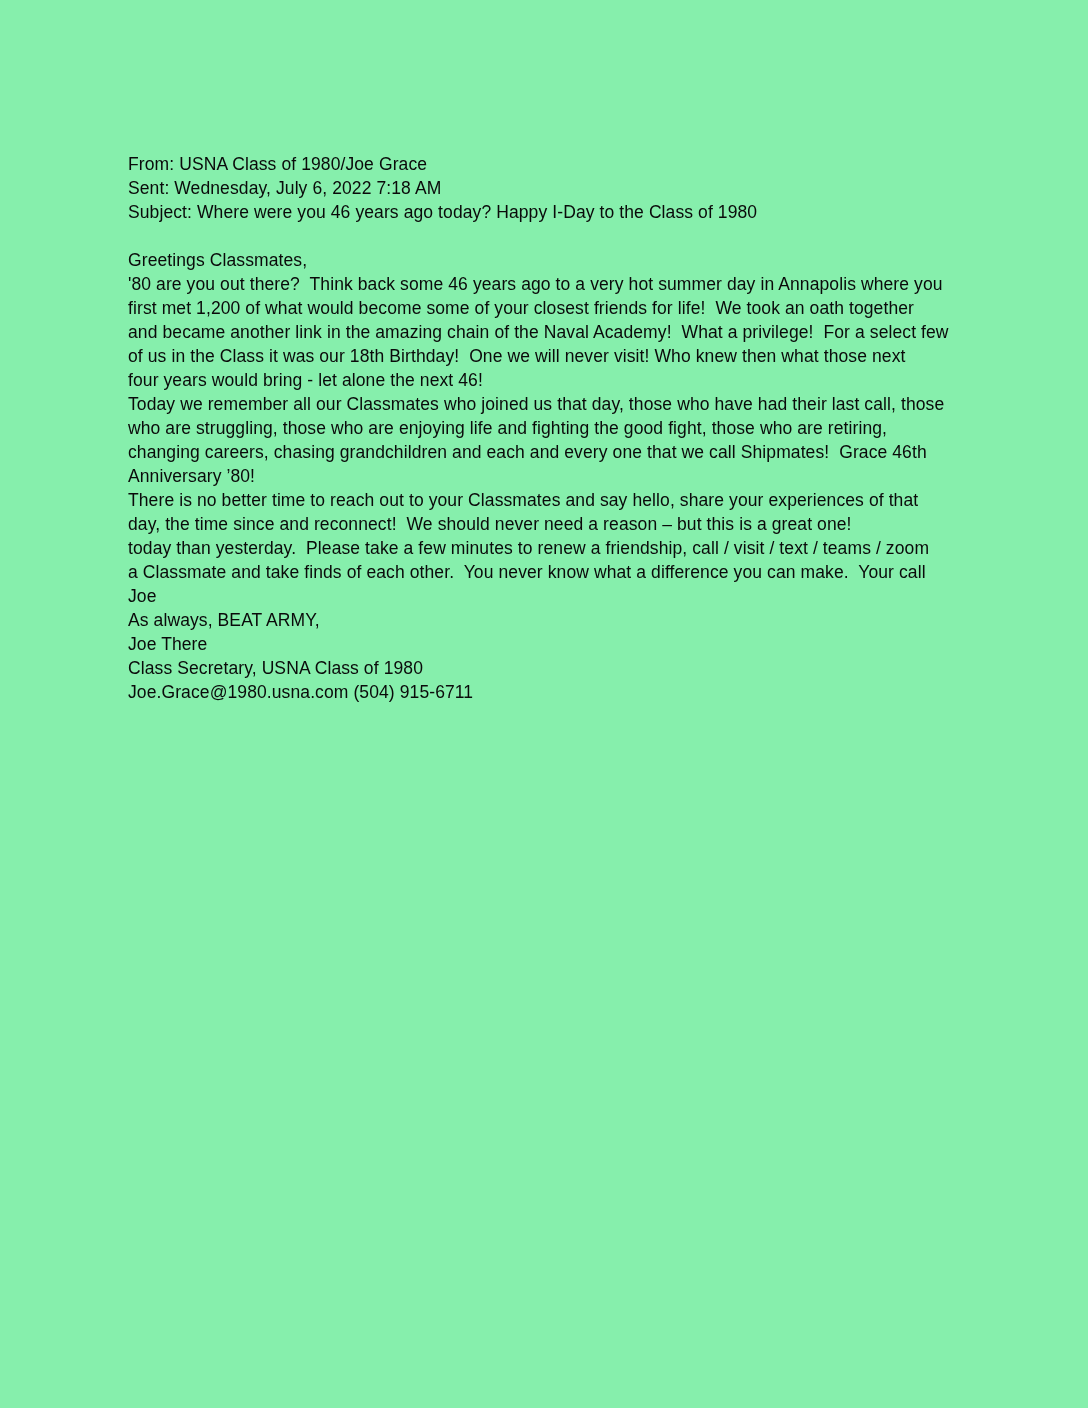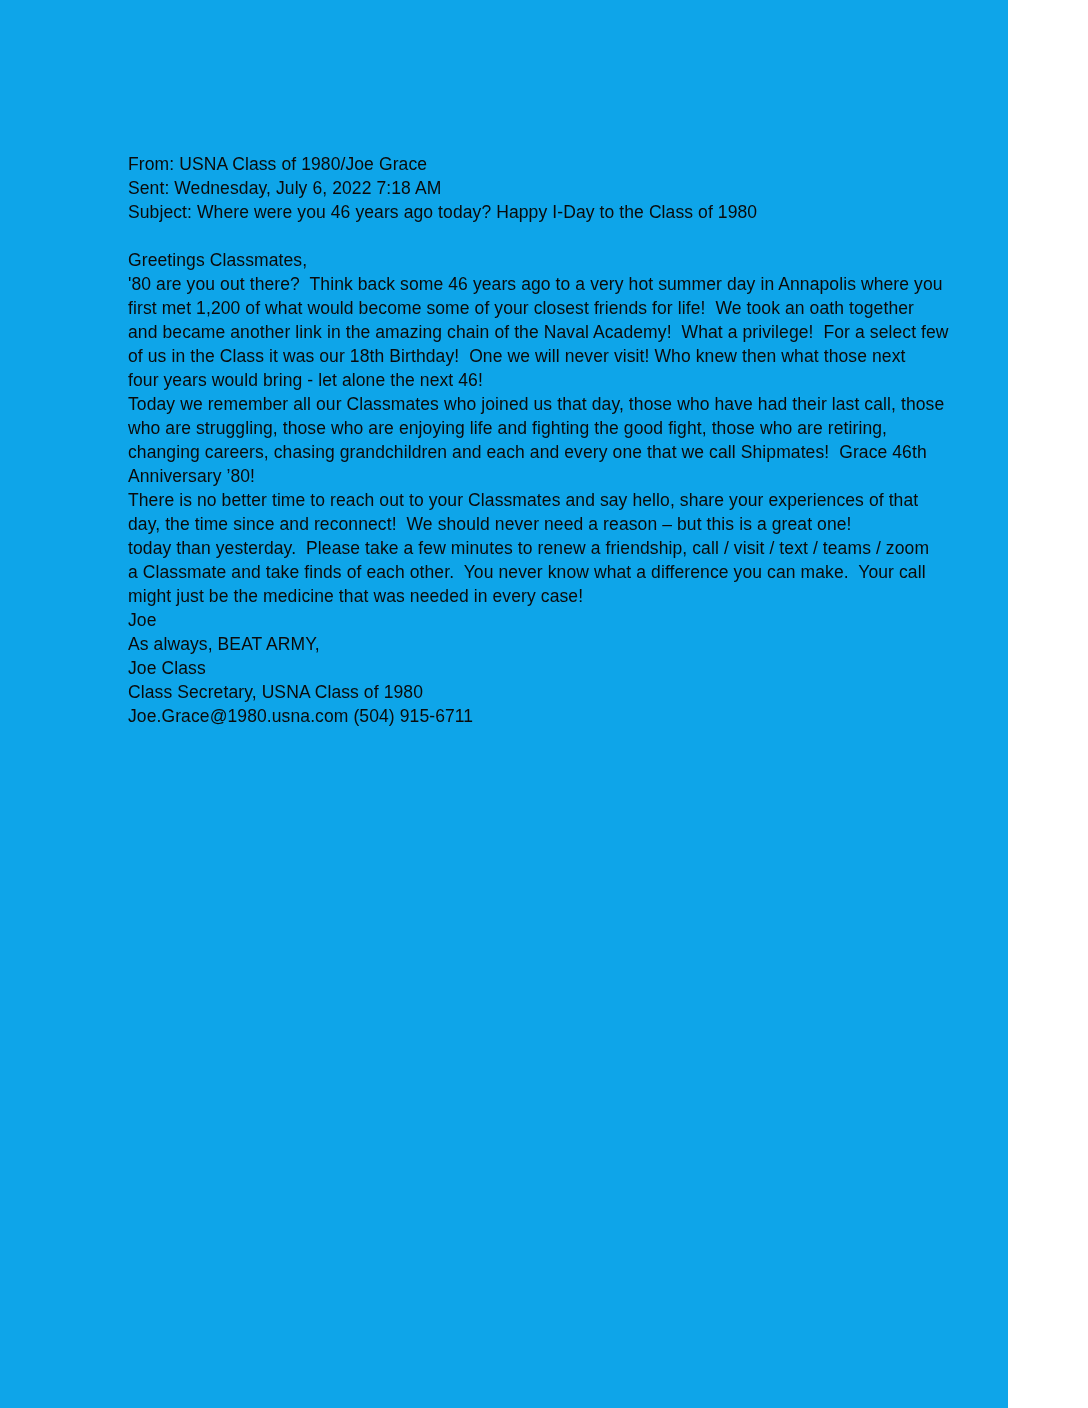--- a/index.html
+++ b/index.html
@@ -1,23 +1,23 @@
 <!DOCTYPE html>
 <html><head>
 <meta charset="utf-8">
 <style>
   * { margin: 0; padding: 0; box-sizing: border-box; }
   html, body {
     background: #ffffff;
   }
   .page {
     position: relative;
-    width: 1008px;
+    width: 1088px;
     height: 1408px;
-    background: #0ea5e9;
+    background: #86efac;
     overflow: hidden;
   }
   .text-block {
     position: absolute;
     left: 128px;
     top: 152px;
     width: 860px;
     font-family: "Liberation Sans", sans-serif;
     font-size: 17.5px;
     line-height: 24px;
@@ -52,21 +52,20 @@
     <div class="line">of us in the Class it was our 18th Birthday!  One we will never visit! Who knew then what those next</div>
     <div class="line">four years would bring - let alone the next 46!</div>
     <div class="line">Today we remember all our Classmates who joined us that day, those who have had their last call, those</div>
     <div class="line">who are struggling, those who are enjoying life and fighting the good fight, those who are retiring,</div>
     <div class="line">changing careers, chasing grandchildren and each and every one that we call Shipmates!  Grace 46th</div>
     <div class="line">Anniversary ’80!</div>
     <div class="line">There is no better time to reach out to your Classmates and say hello, share your experiences of that</div>
     <div class="line">day, the time since and reconnect!  We should never need a reason – but this is a great one!</div>
     <div class="line">today than yesterday.  Please take a few minutes to renew a friendship, call / visit / text / teams / zoom</div>
     <div class="line">a Classmate and take finds of each other.  You never know what a difference you can make.  Your call</div>
-    <div class="line">might just be the medicine that was needed in every case!</div>
     <div class="line">Joe</div>
     <div class="line">As always, BEAT ARMY,</div>
-    <div class="line">Joe Class</div>
+    <div class="line">Joe There</div>
     <div class="line">Class Secretary, USNA Class of 1980</div>
     <div class="line">Joe.Grace@1980.usna.com (504) 915-6711</div>
 
   </div>
 </div>
 
 </body></html>

